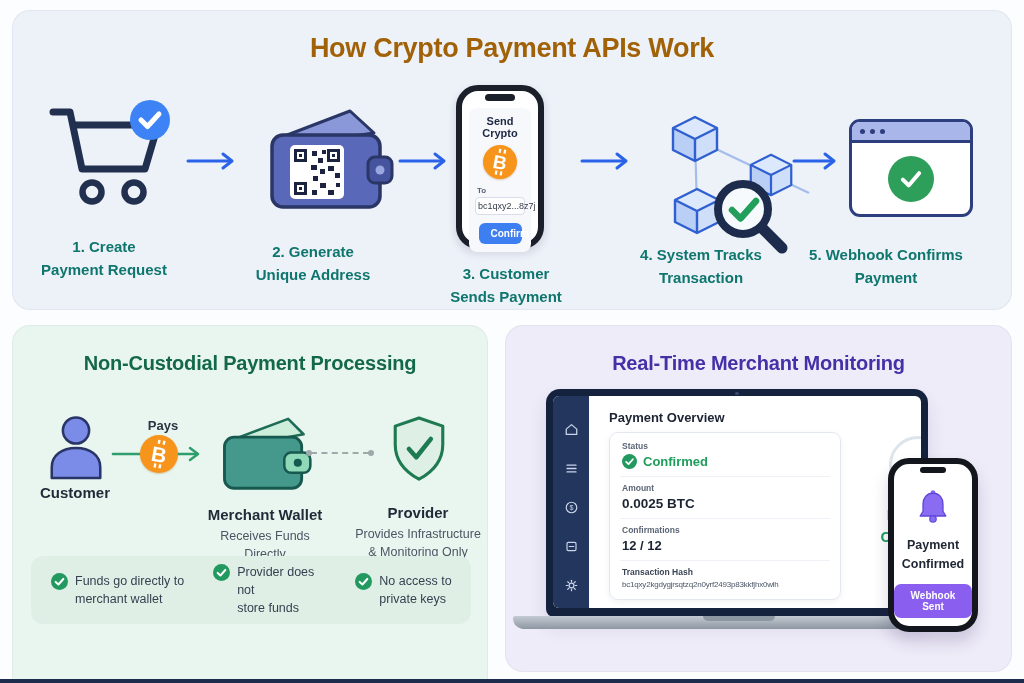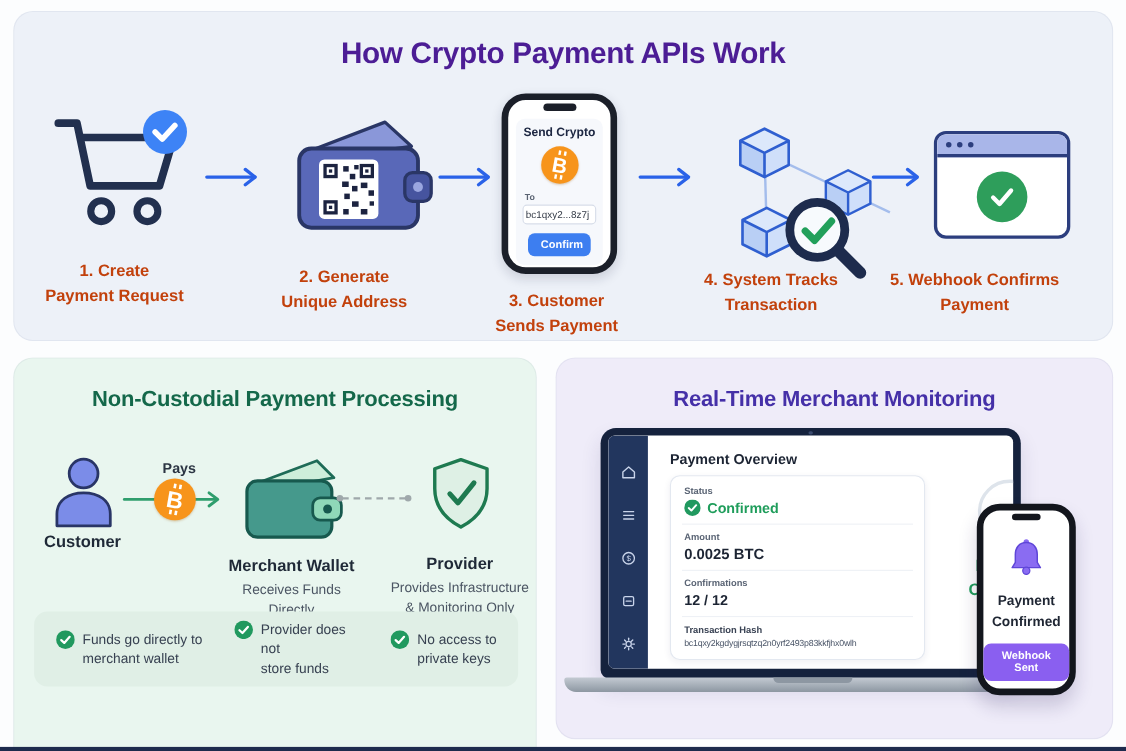--- a/index.html
+++ b/index.html
@@ -6,26 +6,26 @@
   html,body { width:1024px; height:683px; }
   body {
     font-family:"Liberation Sans","DejaVu Sans",sans-serif;
     background:#fcfdfe; position:relative; overflow:hidden;
   }
   .panel { position:absolute; border-radius:18px; border:1px solid rgba(20,40,90,0.05); }
   #top-panel { left:12px; top:10px; width:1000px; height:300px; background:#edf1f8; }
   #left-panel { left:12px; top:325px; width:476px; height:398px; background:#e9f6ef; }
   #right-panel { left:505px; top:325px; width:507px; height:347px; background:#efecf9; }
   .abs { position:absolute; }
-  #main-title { width:100%; top:22px; text-align:center; font-size:27px; font-weight:800; color:#4c1d95; letter-spacing:-0.3px; }
-  .step-label { font-size:15px; font-weight:650; color:#c2410c; text-align:center; line-height:1.5; width:190px; }
+  #main-title { width:100%; top:22px; text-align:center; font-size:27px; font-weight:800; color:#a16207; letter-spacing:-0.3px; }
+  .step-label { font-size:15px; font-weight:650; color:#0f766e; text-align:center; line-height:1.5; width:190px; }
   .flow-arrow { stroke:#2a62e8; stroke-width:3; fill:none; stroke-linecap:round; stroke-linejoin:round; }
 
   
-  #flow-phone { left:443px; top:74px; width:105px; height:164px; background:#fff;
+  #flow-phone { left:443px; top:74px; width:88px; height:164px; background:#fff;
     border:6px solid #1b1f29; border-radius:22px; box-shadow:0 4px 10px rgba(20,30,60,0.15); }
   #flow-phone .notch { position:absolute; top:3px; left:50%; transform:translateX(-50%);
     width:30px; height:7px; background:#1b1f29; border-radius:4px; }
   #send-card { position:absolute; left:7px; right:7px; top:17px; background:#f6f8fc; border-radius:8px; padding:7px 6px 8px; text-align:center; }
   #send-card .sc-title { font-size:11px; font-weight:800; color:#1d2742; }
   .btc-coin { display:inline-block; border-radius:50%; background:#f7941b; box-shadow:0 1px 2px rgba(160,90,0,0.3); }
   #send-card .to-label { text-align:left; font-size:8px; color:#5a6372; margin:3px 0 2px 2px; font-weight:600; }
   #addr-field { background:#fff; border:1px solid #d7dde9; border-radius:4px; font-size:9px; color:#333a46; padding:3px 2px; text-align:left; }
   #confirm-btn { margin-top:8px; background:#3d7ef0; color:#fff; font-size:10px; font-weight:700; border:none; border-radius:6px; padding:5px 12px; width:86%; cursor:pointer; }
 

